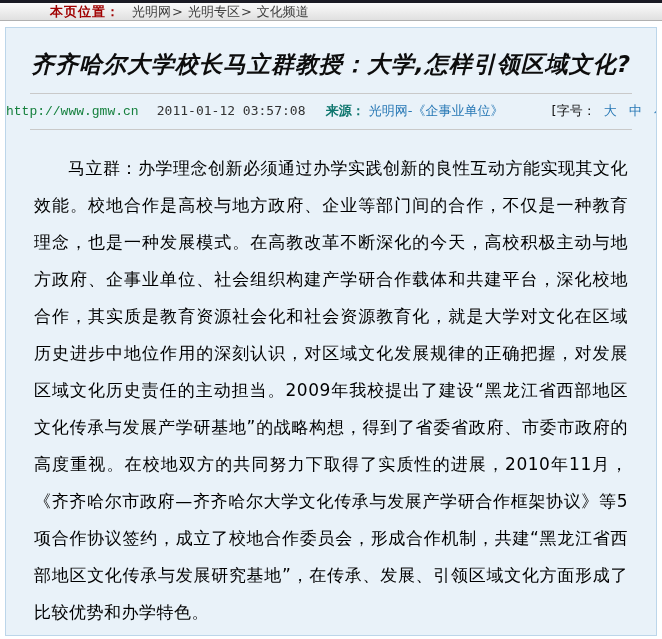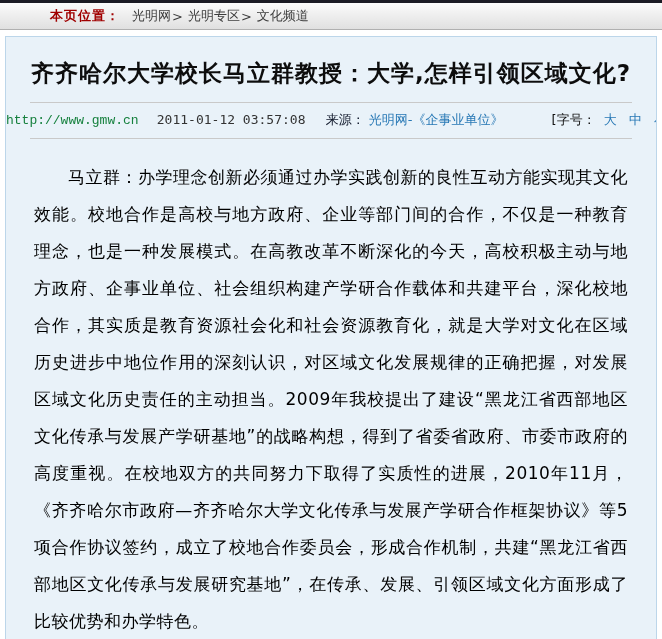--- a/index.html
+++ b/index.html
@@ -7,21 +7,21 @@
     width: 662px; height: 639px;
     overflow: hidden;
     background: #ffffff;
     font-family: "DejaVu Sans", "Liberation Sans", sans-serif;
   }
   .topline {
     height: 3px;
     background: #1b1b24;
   }
   .crumbbar {
-    height: 27px;
+    height: 18px;
     background: linear-gradient(#fbfbfb, #e0e0e0);
     border-bottom: 1px solid #b0b0b0;
     display: flex;
     align-items: center;
     padding-left: 50px;
     font-size: 13px;
     box-sizing: border-box;
   }
   .crumb-label {
     color: #a00000;
@@ -49,20 +49,21 @@
   }
   .article-title {
     margin: 0;
     padding: 22px 18px 13px 18px;
     text-align: center;
     font-size: 23px;
     font-weight: bold;
     color: #0d0d0d;
     letter-spacing: 1px;
     line-height: 1.3;
+    font-style: italic;
   }
   .divider {
     border: none;
     border-top: 1px solid #c9c9c9;
     margin: 0 24px;
     height: 0;
   }
   .meta-row {
     text-align: center;
     font-size: 13px;
@@ -75,22 +76,22 @@
     font-family: Liberation Mono, monospace;
     text-decoration: none;
     cursor: pointer;
   }
   .meta-datetime {
     color: #333333;
     font-family: "DejaVu Sans Mono", "Liberation Mono", monospace;
     margin-left: 14px;
   }
   .meta-source-label {
-    font-weight: normal;
-    color: #0f172a;
+    font-weight: bold;
+    color: #0f766e;
     margin-left: 16px;
   }
   .meta-source-link {
     color: #2878b5;
     text-decoration: none;
     cursor: pointer;
   }
   .meta-fontsize {
     margin-left: 44px;
     color: #111111;

